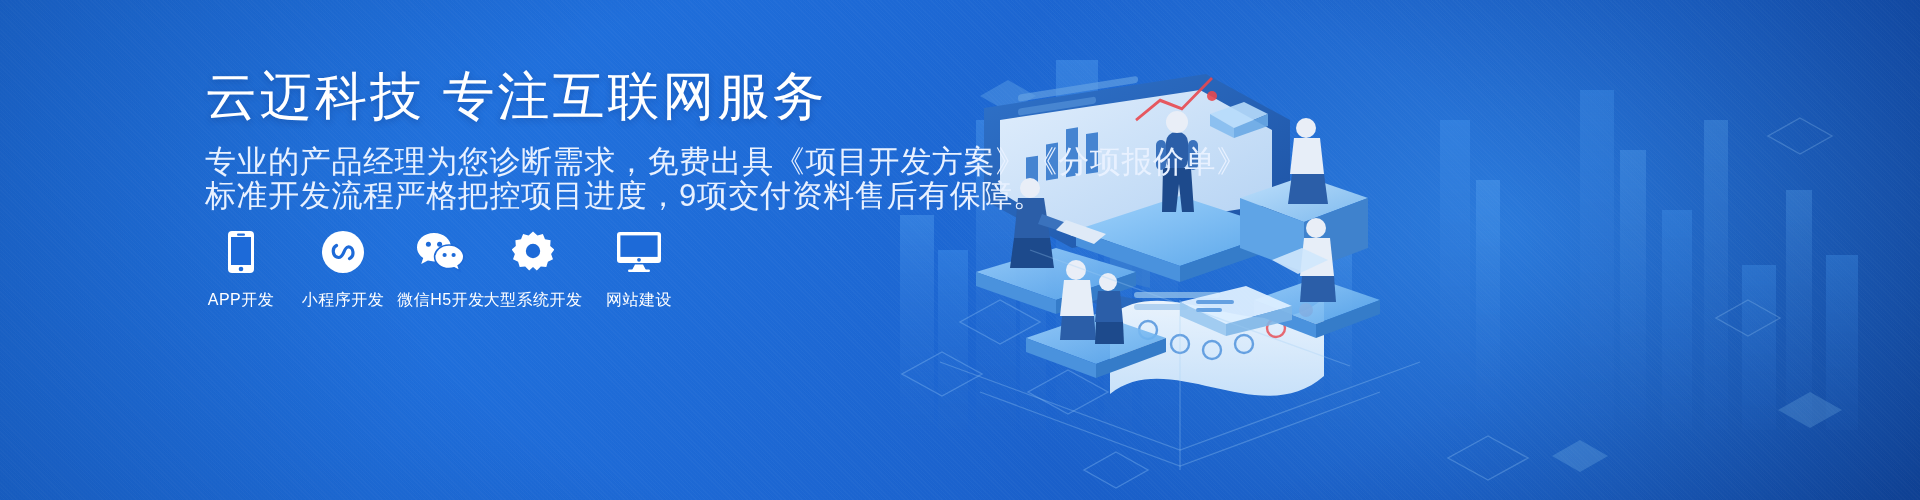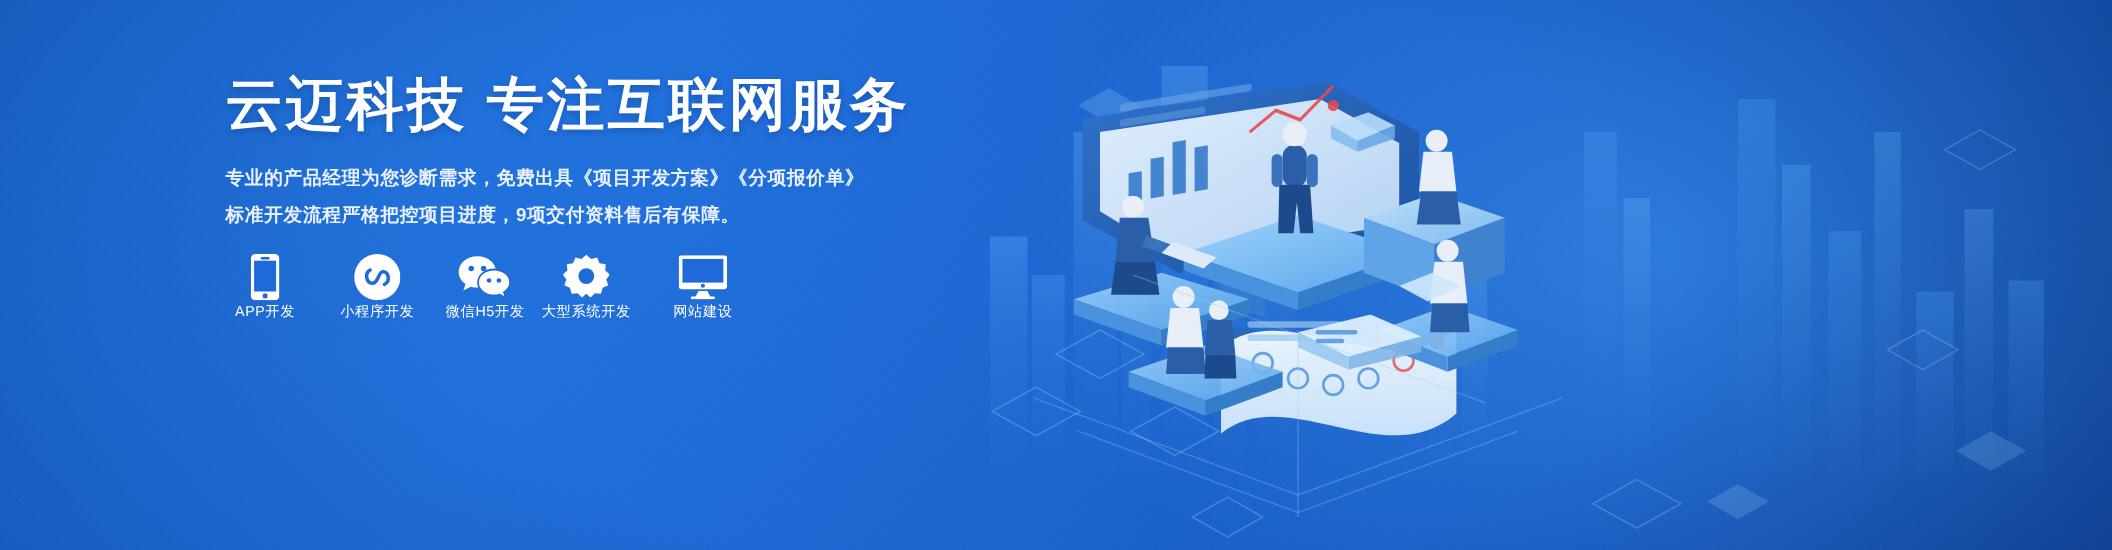--- a/index.html
+++ b/index.html
@@ -24,39 +24,39 @@
   .vignette{
     position:absolute;inset:0;
     background:radial-gradient(ellipse 1400px 700px at 50% 50%, rgba(0,0,0,0) 40%, rgba(4,40,100,.32) 100%);
     pointer-events:none;
   }
 
   
   .copy{position:absolute;left:205px;top:66px;width:760px;}
   .headline{
     font-family:"Liberation Sans","DejaVu Sans",sans-serif;
-    font-weight:bold;font-size:52px;line-height:1.18;color:#ffffff;
+    font-weight:normal;font-size:52px;line-height:1.18;color:#ffffff;
     letter-spacing:3px;white-space:nowrap;
     text-shadow:0 2px 6px rgba(0,30,90,.25);
   }
   .subline{
-    font-size:17px;line-height:34px;color:#e8f1ff;letter-spacing:.6px;
-    white-space:nowrap;font-weight:bold;
+    font-size:31px;line-height:34px;color:#e8f1ff;letter-spacing:.6px;
+    white-space:nowrap;font-weight:normal;
   }
   .sub-wrap{margin-top:18px;}
 
   
   .services{position:absolute;left:205px;top:230px;display:flex;gap:0;}
   .service{
     width:72px;display:flex;flex-direction:column;align-items:center;
     margin-right:20px;
   }
   .service .ico{height:44px;display:flex;align-items:center;justify-content:center;}
   .service .lbl{
-    font-size:13px;color:#ffffff;white-space:nowrap;letter-spacing:.5px;
+    margin-top:16px;font-size:16px;color:#ffffff;white-space:nowrap;letter-spacing:.5px;
   }
   .service:nth-child(1){margin-right:24px;}
   .service:nth-child(2){width:84px;margin-right:14px;text-align:center;}
   .service:nth-child(3){width:84px;margin-right:14px;justify-content:flex-end;}
   .service:nth-child(4){width:72px;margin-right:22px;}
   .service:nth-child(5){width:96px;margin-right:0;}
   svg{display:block;}
 
   
   .art{position:absolute;left:880px;top:0;width:1040px;height:500px;}

